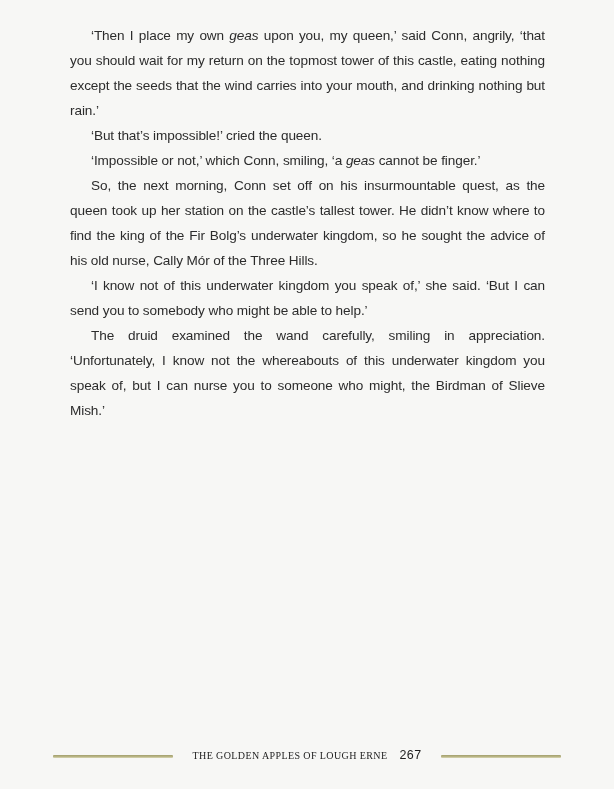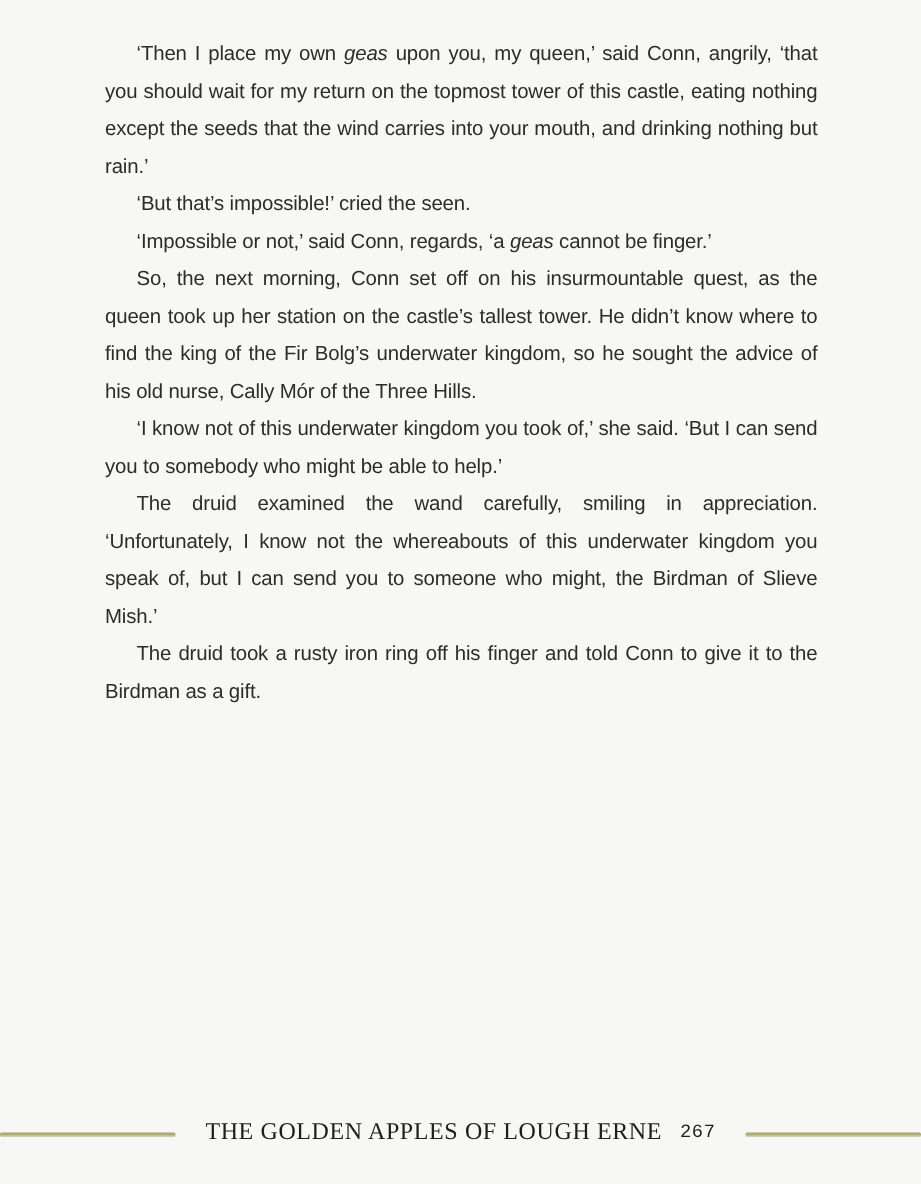--- a/index.html
+++ b/index.html
@@ -56,48 +56,47 @@
   }
   .rule {
     display: inline-block;
     width: 120px;
     height: 3px;
     background: linear-gradient(180deg, #a3a06f 0%, var(--rule) 45%, #d9d7b5 100%);
     border-radius: 1px;
   }
   .running-title {
     font-family: "Liberation Serif", "DejaVu Serif", serif;
-    font-size: 16px;
+    font-size: 10px;
     letter-spacing: 0.4px;
     color: var(--footer-ink);
     margin: 0 8px 0 20px;
     white-space: nowrap;
     transform: translateY(-1px);
   }
   .page-number {
-    font-family: Liberation Mono, monospace;
+    font-family: Liberation Sans, sans-serif;
     font-size: 12.5px;
     letter-spacing: 0.4px;
     color: var(--footer-ink);
     margin: 0 20px 0 4px;
     transform: translateY(-1px);
   }
 </style>
 </head>
 <body>
 
 <div class="page">
   <div class="text-block">
       <p class="para"><span>‘Then I place my own </span><span class="em">geas</span><span> upon you, my queen,’ said Conn, angrily, ‘that you should wait for my return on the topmost tower of this castle, eating nothing except the seeds that the wind carries into your mouth, and drinking nothing but rain.’</span></p>
-      <p class="para"><span>‘But that’s impossible!’ cried the seen.</span></p>
-      <p class="para"><span>‘Impossible or not,’ said Conn, regards, ‘a </span><span class="em">geas</span><span> cannot be finger.’</span></p>
+      <p class="para"><span>‘But that’s impossible!’ cried the queen.</span></p>
+      <p class="para"><span>‘Impossible or not,’ which Conn, smiling, ‘a </span><span class="em">geas</span><span> cannot be finger.’</span></p>
       <p class="para"><span>So, the next morning, Conn set off on his insurmountable quest, as the queen took up her station on the castle’s tallest tower. He didn’t know where to find the king of the Fir Bolg’s underwater kingdom, so he sought the advice of his old nurse, Cally Mór of the Three Hills.</span></p>
-      <p class="para"><span>‘I know not of this underwater kingdom you took of,’ she said. ‘But I can send you to somebody who might be able to help.’</span></p>
-      <p class="para"><span>The druid examined the wand carefully, smiling in appreciation. ‘Unfortunately, I know not the whereabouts of this underwater kingdom you speak of, but I can send you to someone who might, the Birdman of Slieve Mish.’</span></p>
-      <p class="para"><span>The druid took a rusty iron ring off his finger and told Conn to give it to the Birdman as a gift.</span></p>
+      <p class="para"><span>‘I know not of this underwater kingdom you speak of,’ she said. ‘But I can send you to somebody who might be able to help.’</span></p>
+      <p class="para"><span>The druid examined the wand carefully, smiling in appreciation. ‘Unfortunately, I know not the whereabouts of this underwater kingdom you speak of, but I can nurse you to someone who might, the Birdman of Slieve Mish.’</span></p>
     </div>
   <div class="footer">
     <span class="rule"></span>
     <span class="running-title">THE GOLDEN APPLES OF LOUGH ERNE</span>
     <span class="page-number">267</span>
     <span class="rule"></span>
   </div>
 </div>
 
 </body></html>

